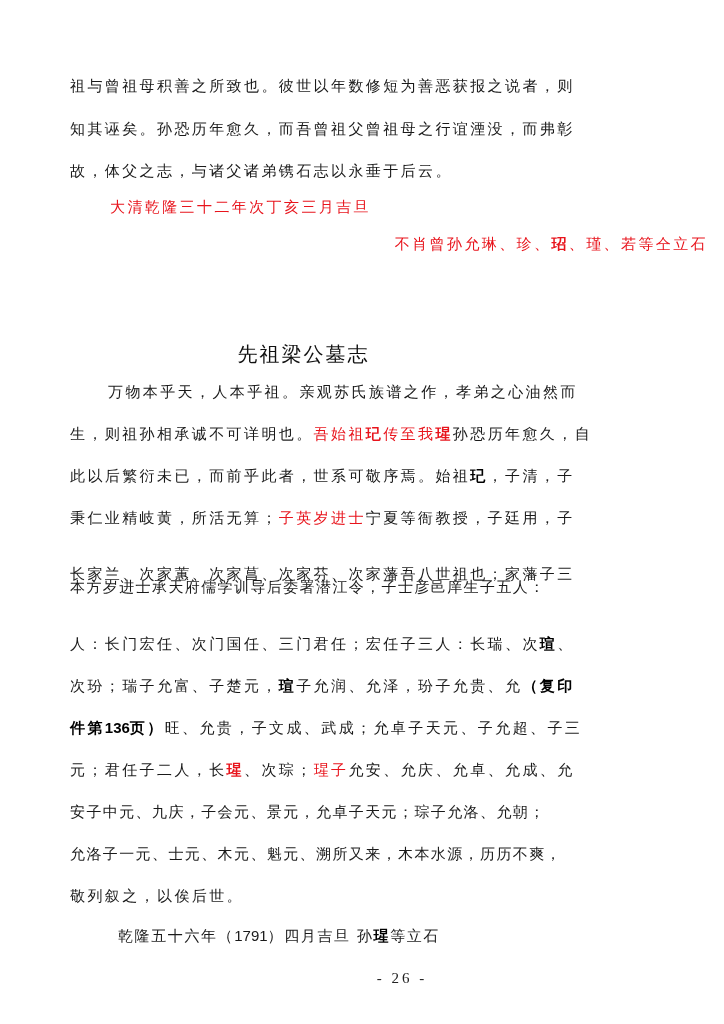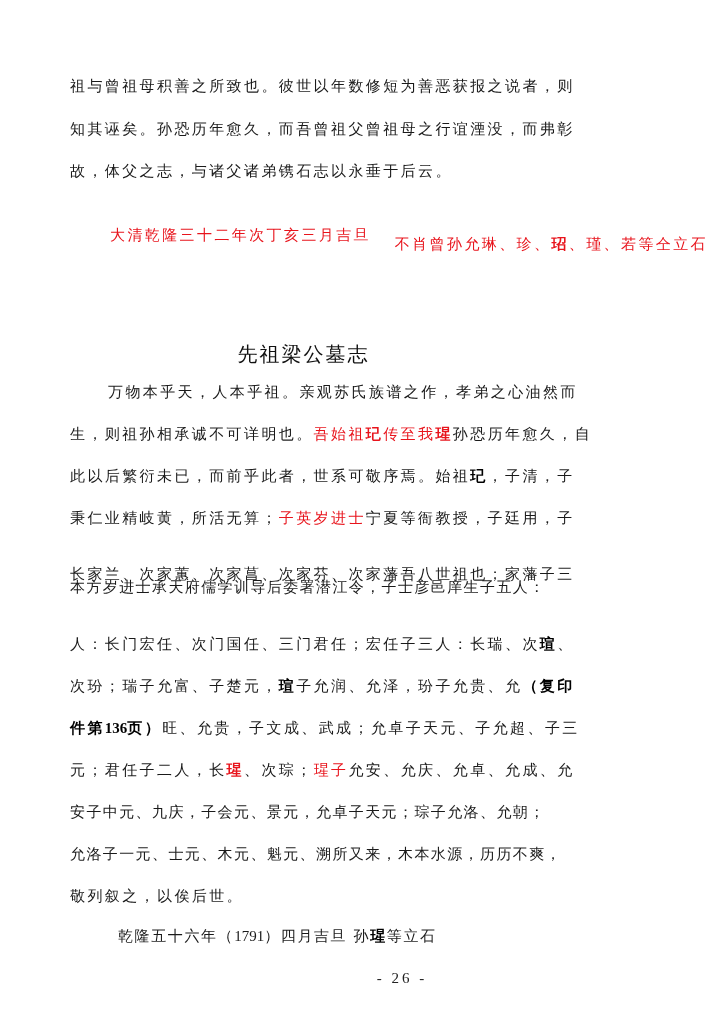--- a/index.html
+++ b/index.html
@@ -6,32 +6,32 @@
   body { width:724px; height:1024px; position:relative; overflow:hidden;
          font-family:"DejaVu Serif", "Liberation Serif", serif; color:#1a1a1a; }
   .line { position:absolute; left:70px; width:590px; font-size:15px; line-height:28px;
           white-space:nowrap; letter-spacing:2.4px; }
   .red { color:#e8141c; }
   .b { font-weight:bold; color:#000; }
   .title { position:absolute; left:0; width:607px; text-align:center; top:341px;
            font-size:20px; letter-spacing:2px; color:#111; }
   .pagenum { position:absolute; left:0; width:724px; text-align:center; top:926px;
              font-size:15px; font-family:"Liberation Serif", serif; letter-spacing:3px; color:#222;margin-left:40px; }
-  .latin { font-family:Liberation Serif, serif; letter-spacing:0; }
+  .latin { font-family:Liberation Sans, sans-serif; letter-spacing:0; }
 </style>
 </head>
 <body>
 
 <div>
 
   <div class="line" style="top:72px">祖与曾祖母积善之所致也。彼世以年数修短为善恶获报之说者，则</div>
   <div class="line" style="top:115px">知其诬矣。孙恐历年愈久，而吾曾祖父曾祖母之行谊湮没，而弗彰</div>
   <div class="line" style="top:157px">故，体父之志，与诸父诸弟镌石志以永垂于后云。</div>
 
-  <div class="line red" style="top:193px; left:110px;margin-top:28px;">大清乾隆三十二年次丁亥三月吉旦</div>
+  <div class="line red" style="top:193px; left:110px;">大清乾隆三十二年次丁亥三月吉旦</div>
   <div class="line red" style="top:230px; left:118px;text-align:right;"><span>不肖曾孙允琳、珍、</span><span class="b" style="color:#e8141c">玿</span><span>、瑾、若等仝立石</span></div>
 
   <div class="title">先祖梁公墓志</div>
 
   <div class="line" style="top:378px; left:108px;">万物本乎天，人本乎祖。亲观苏氏族谱之作，孝弟之心油然而</div>
   <div class="line" style="top:420px"><span>生，则祖孙相承诚不可详明也。</span><span class="red">吾始祖</span><span class="red b" style="color:#e8141c">玘</span><span class="red">传至我</span><span class="red b" style="color:#e8141c">瑆</span><span>孙恐历年愈久，自</span></div>
   <div class="line" style="top:462px"><span>此以后繁衍未已，而前乎此者，世系可敬序焉。始祖</span><span class="b">玘</span><span>，子清，子</span></div>
   <div class="line" style="top:504px"><span>秉仁业精岐黄，所活无算；</span><span class="red">子英岁进士</span><span>宁夏等衙教授，子廷用，子</span></div>
   <div class="line" style="top:546px; letter-spacing:1.4px;margin-top:27px;">本方岁进士承天府儒学训导后委署潜江令，子士彦邑庠生子五人：</div>
   <div class="line" style="top:560px">长家兰、次家蕙、次家菖、次家芬、次家藩吾八世祖也；家藩子三</div>

